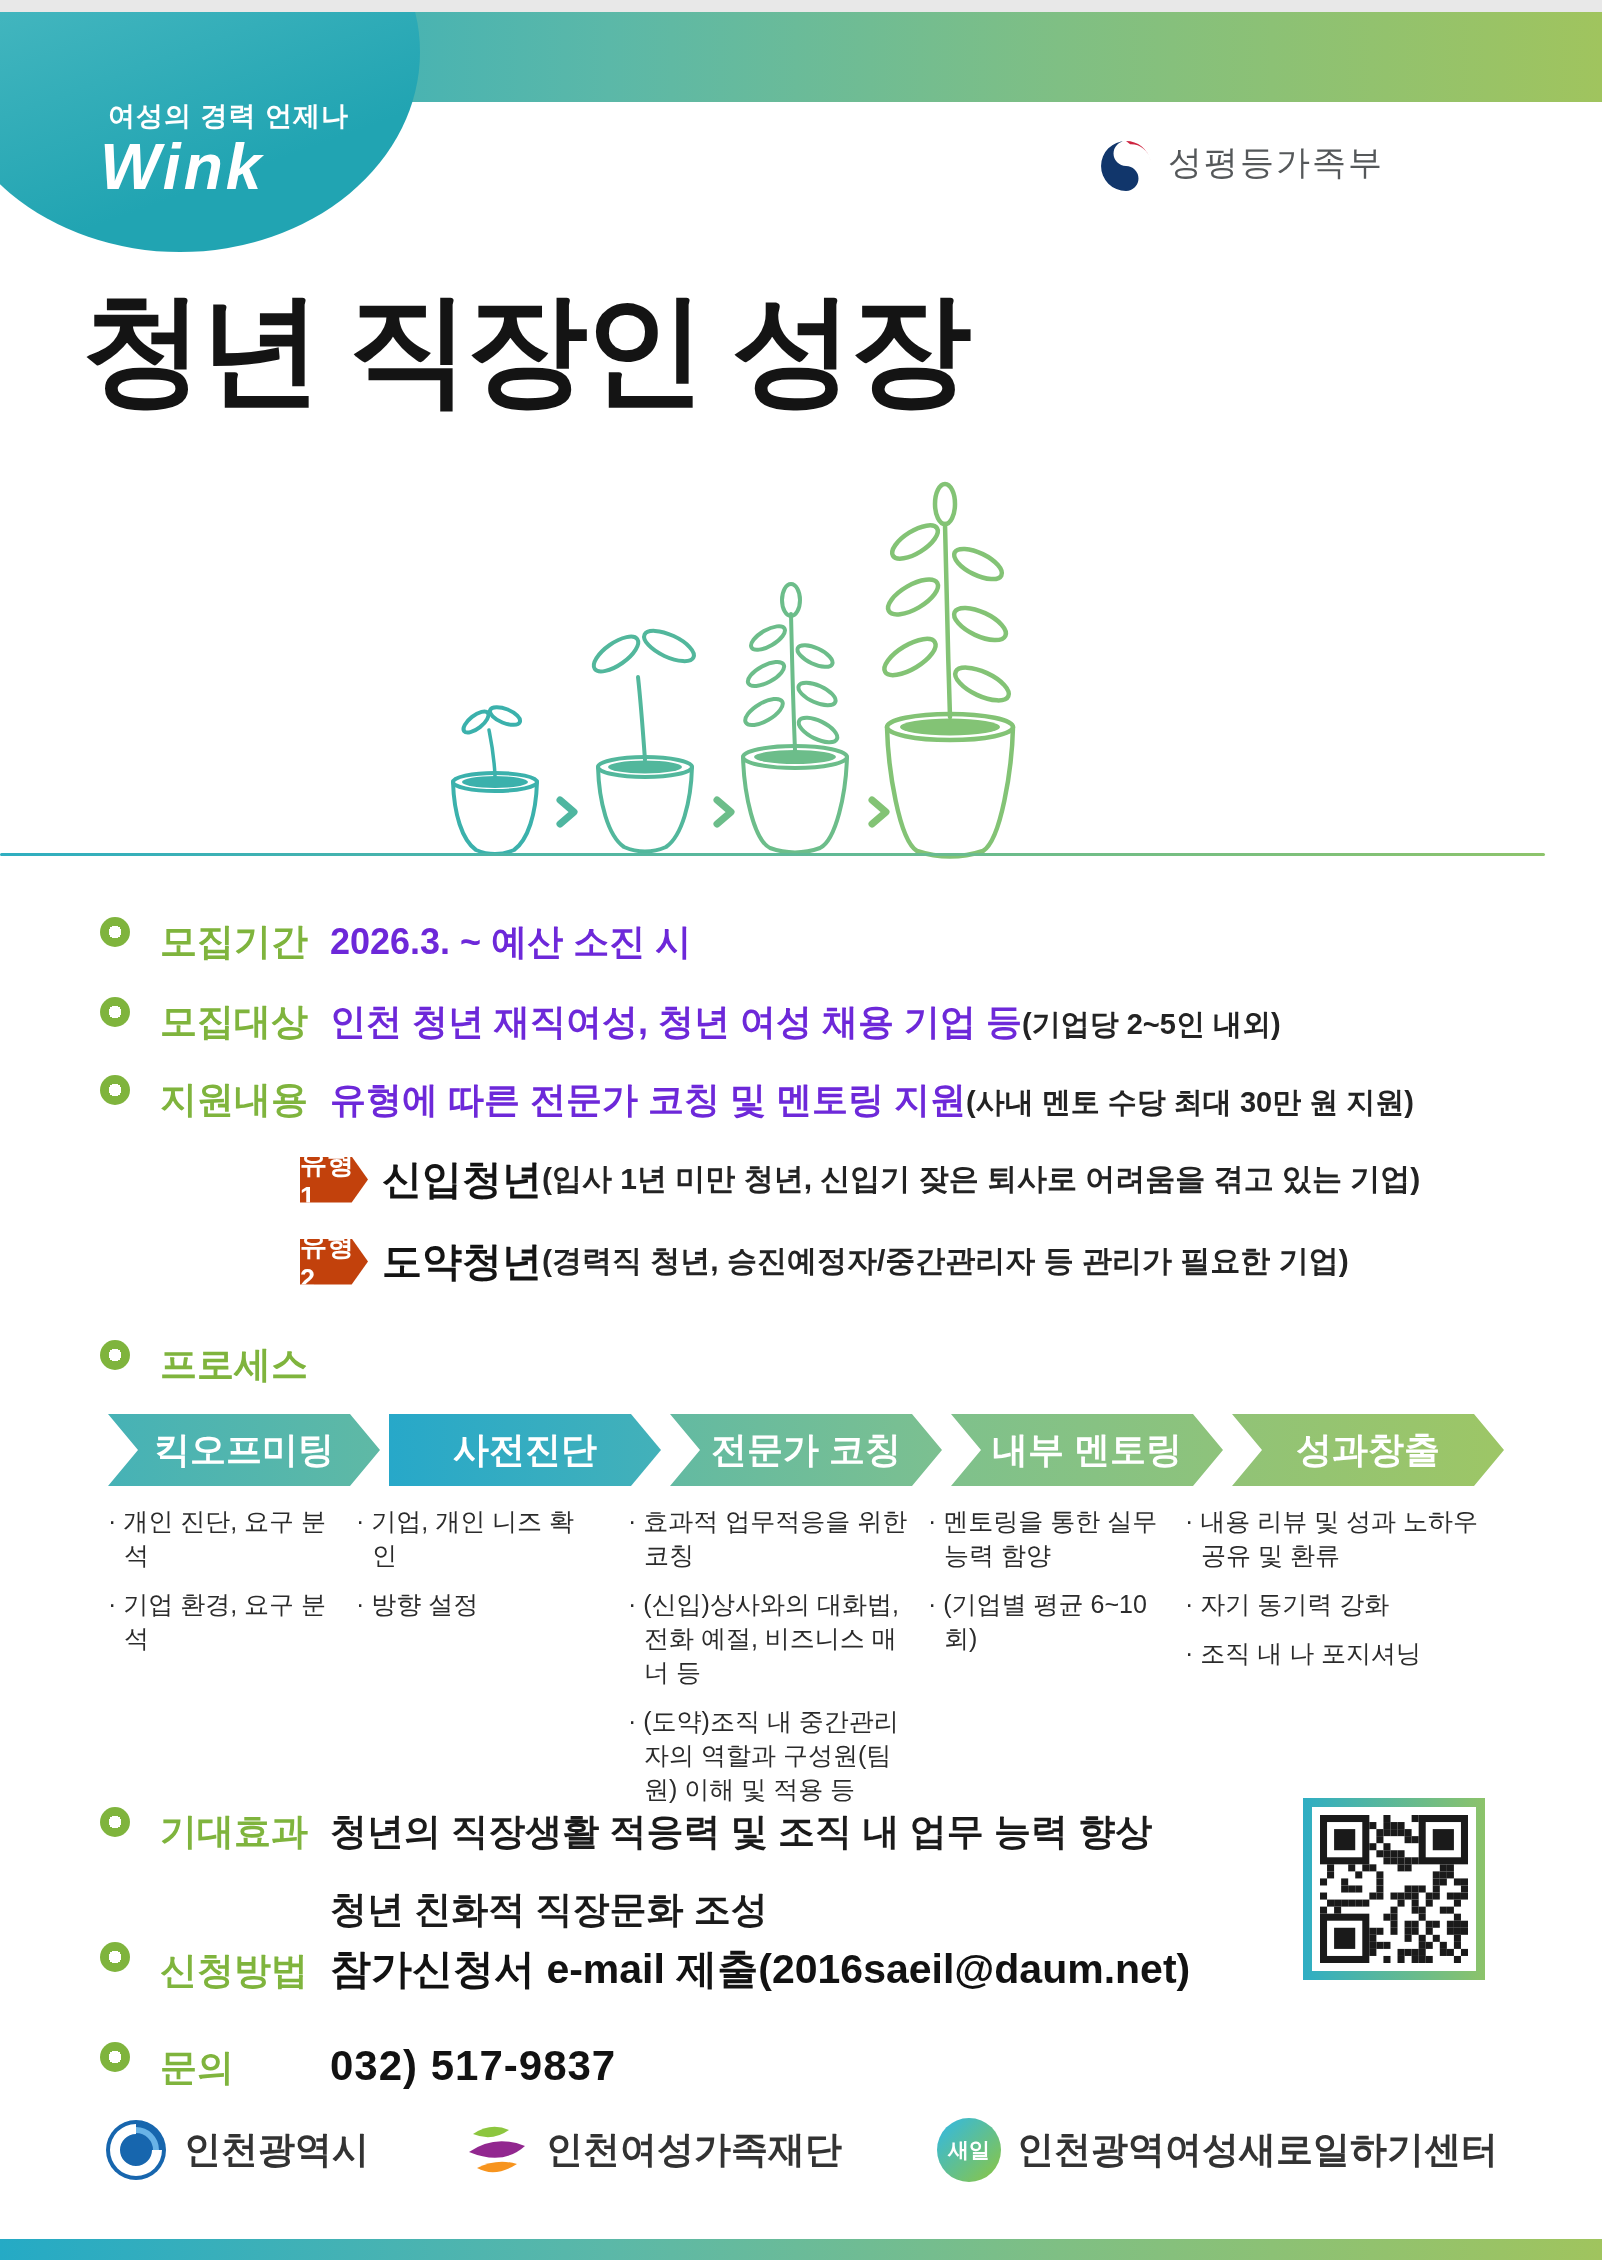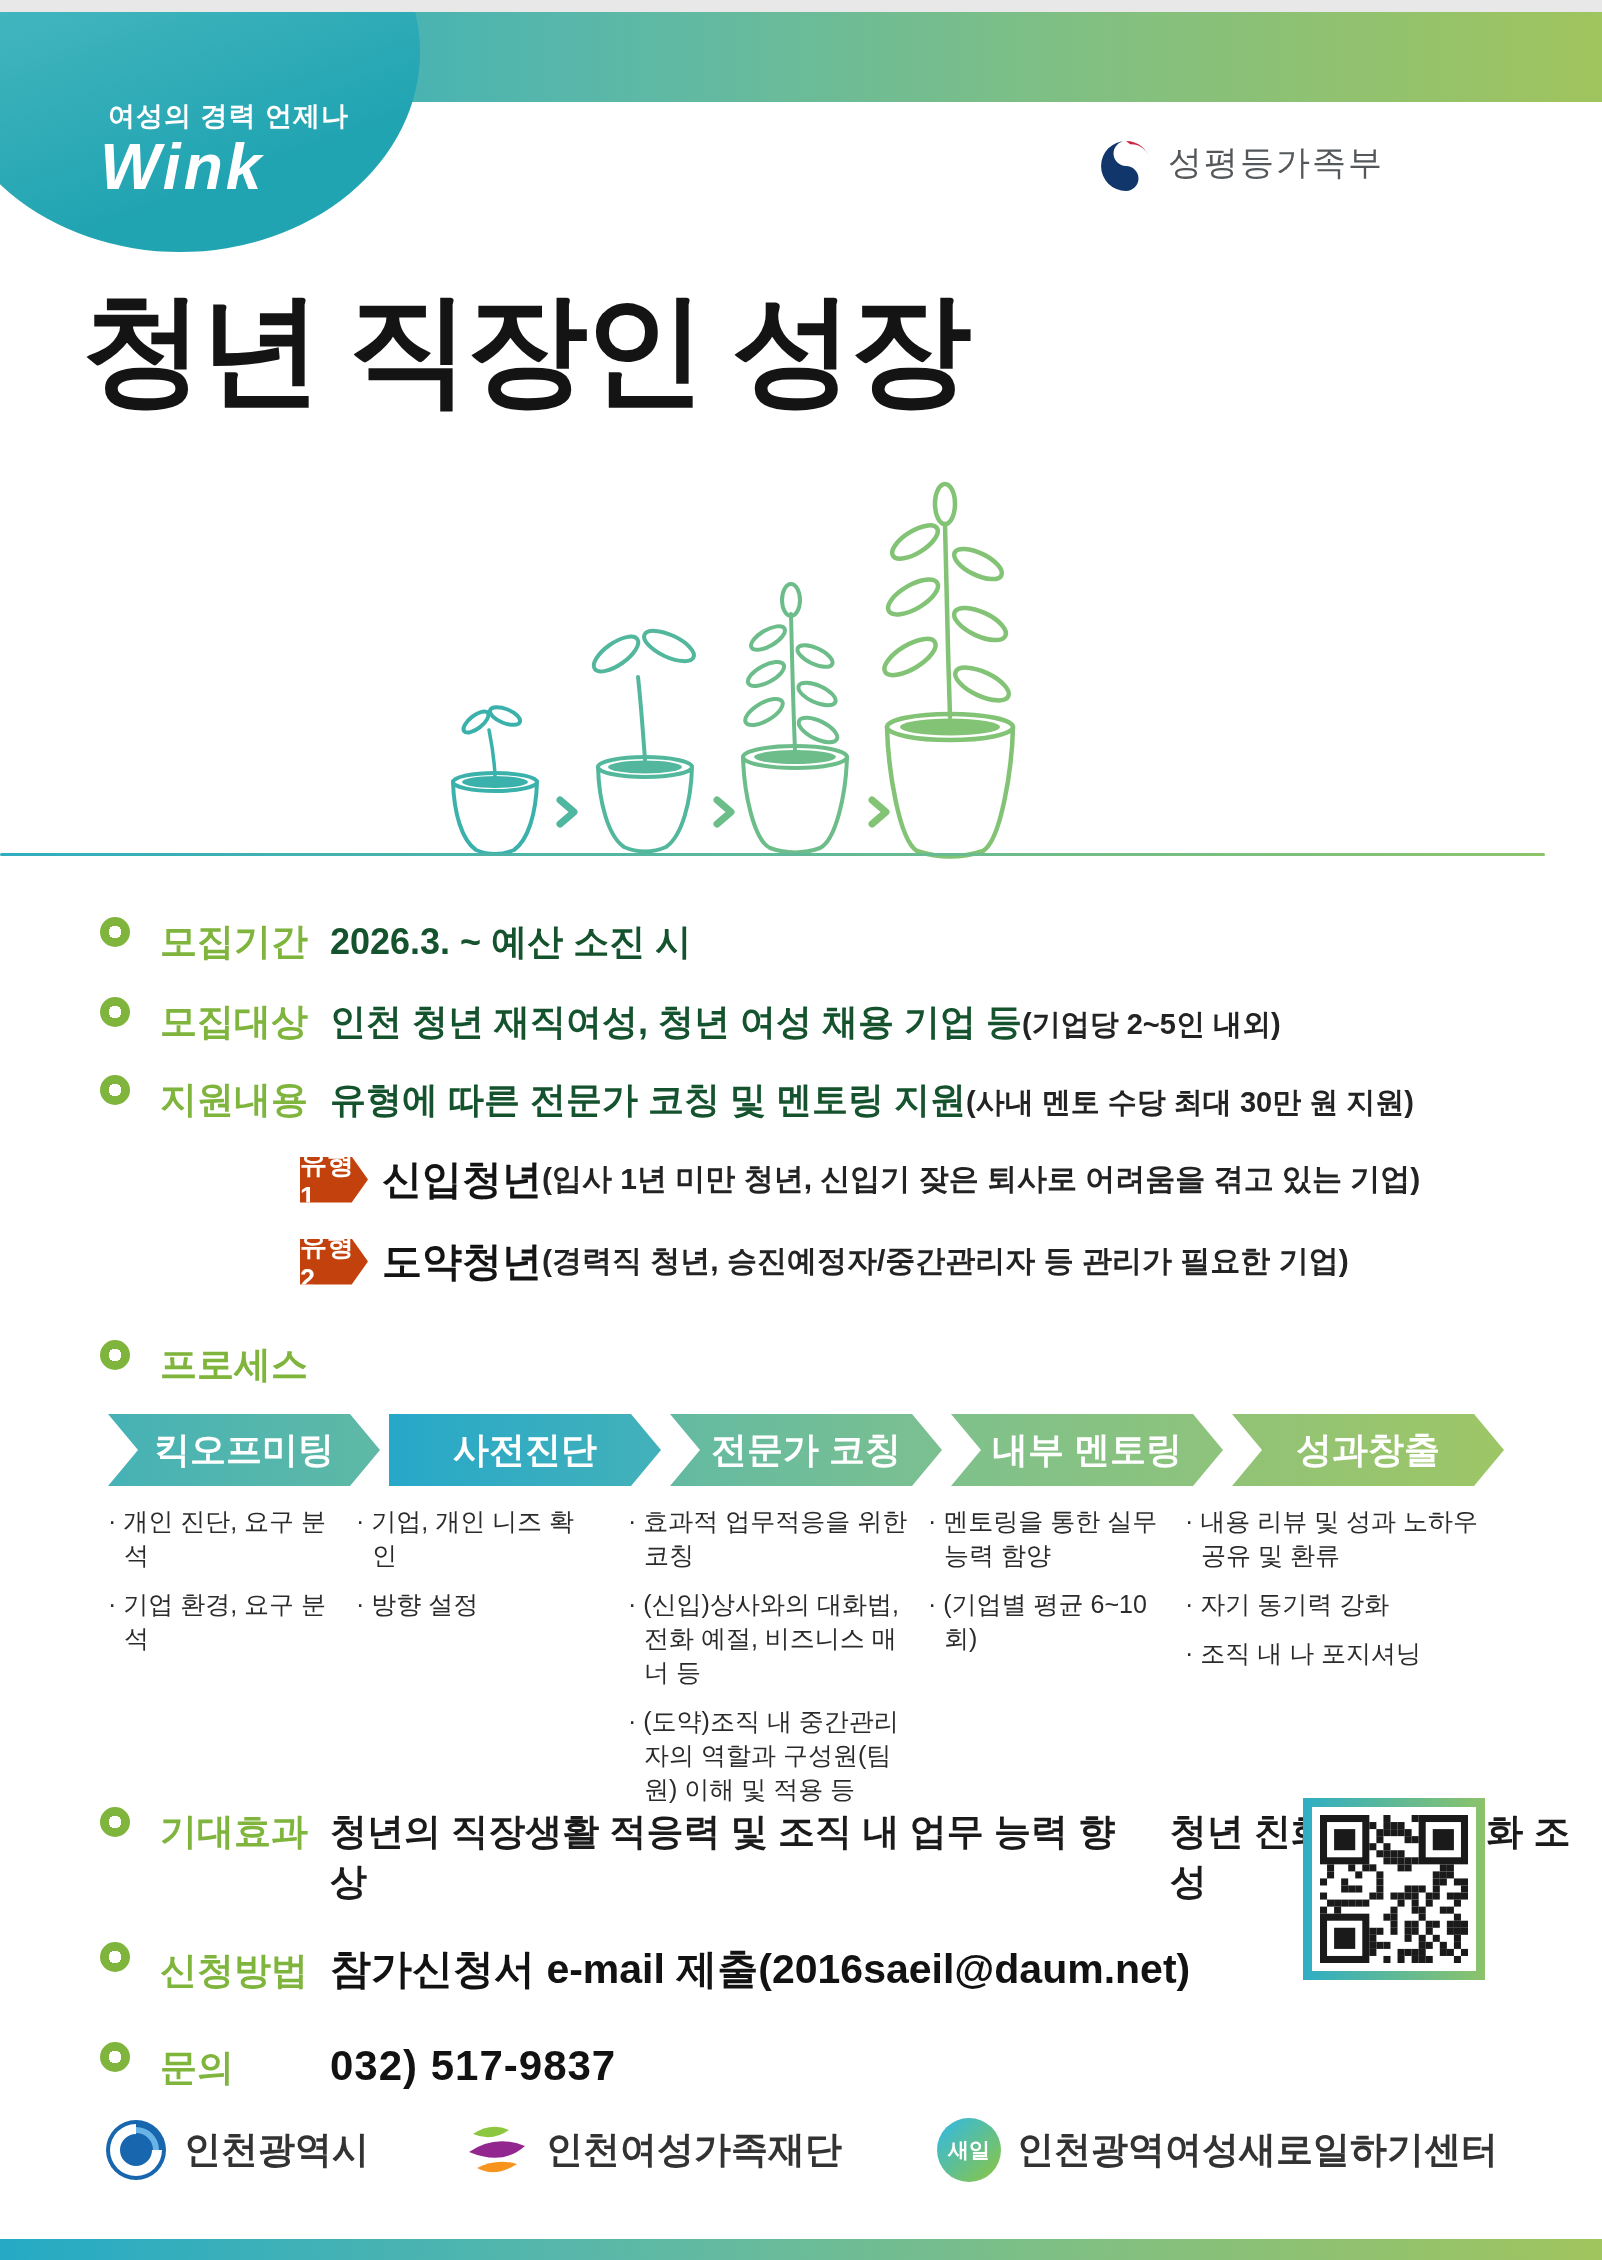--- a/index.html
+++ b/index.html
@@ -30,21 +30,21 @@
   .ground-line{position:absolute;left:0;top:841px;width:1545px;height:3px;border-radius:2px;
     background:linear-gradient(90deg,#2FAEC0,#62BA95 55%,#8DC46B);}
 
   
   .row{position:absolute;left:100px;display:flex;align-items:baseline;}
   .row.topalign{align-items:flex-start;}
   .bullet{width:30px;height:30px;border-radius:50%;flex:0 0 30px;align-self:flex-start;
     background:radial-gradient(circle,#ffffff 0 6.5px,#7FB43D 6.5px 15px);}
   .ilabel{color:#7FB43D;font-size:37px;font-weight:800;margin-left:30px;width:170px;flex:0 0 170px;}
   .ivalue{font-size:36px;font-weight:800;color:#161616;}
-  .ivalue .main{font-size:36px;font-weight:800;color:#14532d;}
+  .ivalue .main{font-size:36px;font-weight:800;color:#6d28d9;}
   .paren{font-size:29px;font-weight:600;color:#232323;}
 
   
   .type-row{position:absolute;left:300px;display:flex;align-items:center;}
   .type-badge{background:#c2410c;color:#fff;font-size:27px;font-weight:700;width:58px;height:46px;
     display:flex;align-items:center;justify-content:center;padding-right:10px;flex:0 0 58px;
     clip-path:polygon(0 0,76% 0,100% 50%,76% 100%,0 100%);}
   .type-name{font-size:40px;font-weight:800;color:#141414;margin-left:14px;}
   .type-desc{font-size:30px;font-weight:600;color:#232323;}
 
@@ -58,21 +58,21 @@
   .seg3{background:linear-gradient(90deg,#63BAA2,#7CC090);}
   .seg4{background:linear-gradient(90deg,#7FC18C,#8EC37B);}
   .seg5{background:linear-gradient(90deg,#91C377,#9DC666);}
 
   
   .pcol{position:absolute;top:1492px;}
   .pitem{font-size:25px;line-height:1.36;color:#2b2b2b;margin-bottom:15px;padding-left:16px;text-indent:-16px;font-weight:500;}
   .pitem::before{content:"· ";}
 
   
-  .flines{display:flex;flex-direction:row;gap:28px;}
+  .flines{display:flex;flex-direction:column;gap:28px;}
   .fline{font-size:37px;font-weight:600;color:#1b1b1b;}
   .fvalue-strong{font-size:41px;font-weight:800;color:#121212;}
   .fphone{font-size:42px;font-weight:800;color:#121212;letter-spacing:1px;}
   .justify2{text-align:justify;text-align-last:justify;}
 
   
   .qr-wrap{position:absolute;left:1303px;top:1786px;padding:9px;
     background:linear-gradient(90deg,#2FAEC4,#8CC36A);}
   .qr-inner{background:#fff;padding:8px;line-height:0;}
 

